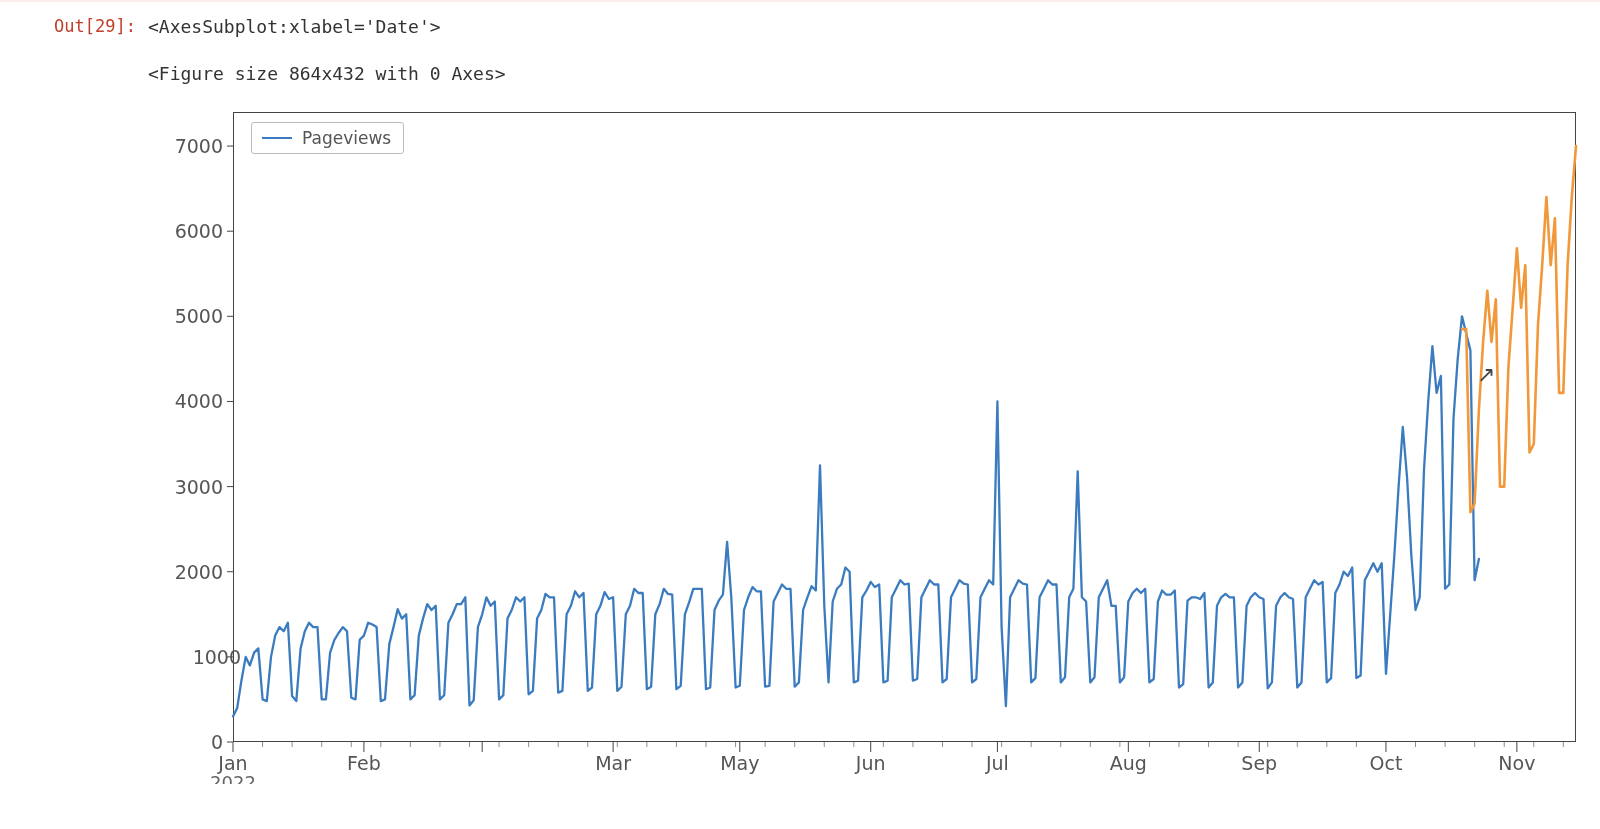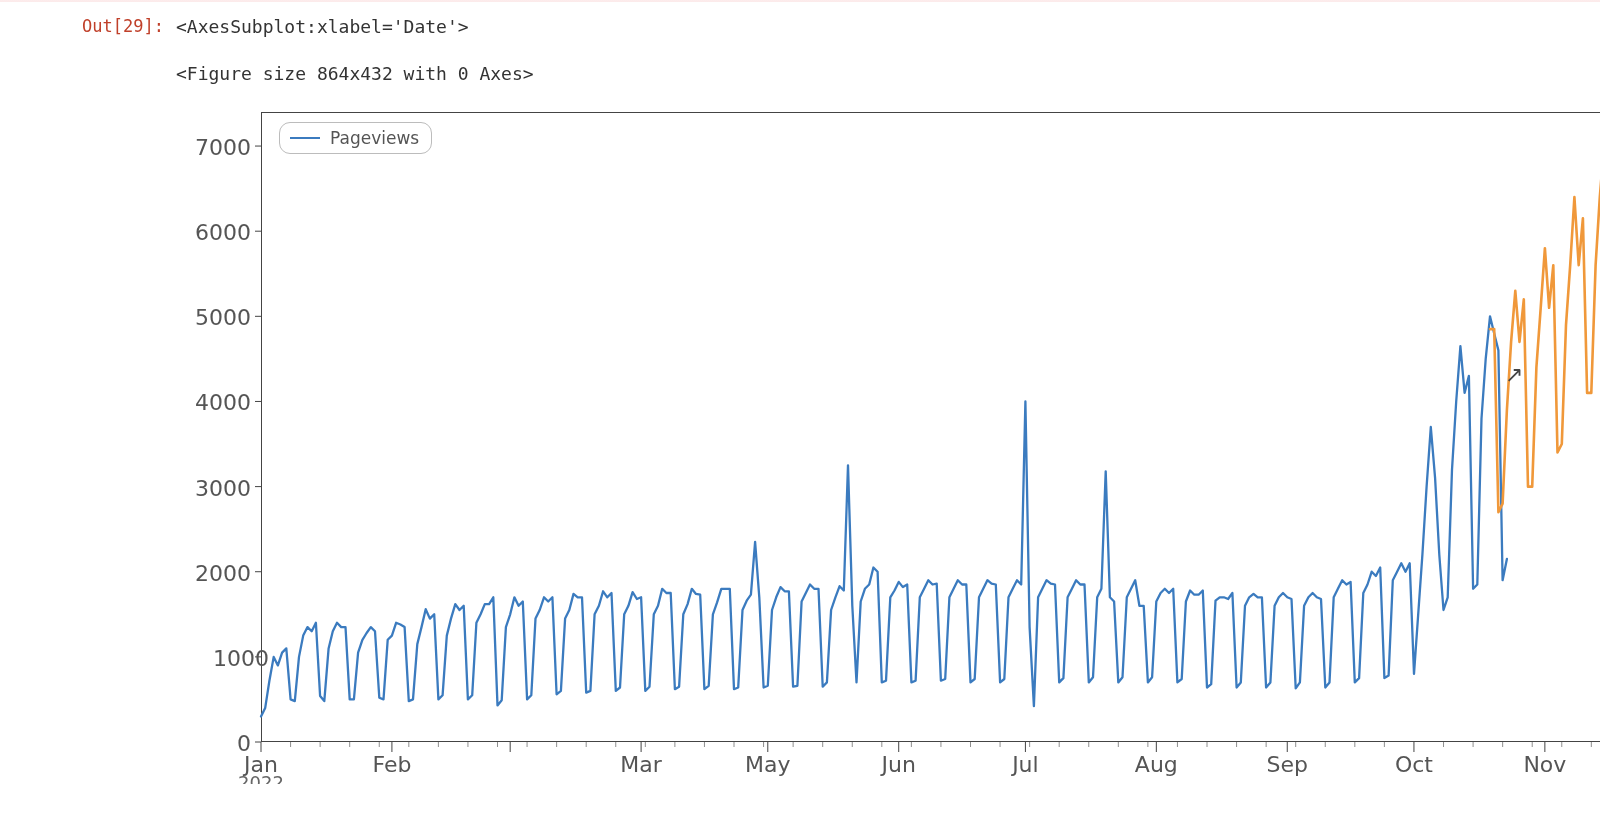--- a/index.html
+++ b/index.html
@@ -22,21 +22,20 @@
   }
   .out-prompt {
     width: 136px;
     flex: 0 0 136px;
     text-align: right;
     padding-right: 12px;
     font-family: "DejaVu Sans Mono", Menlo, Consolas, monospace;
     font-size: 17px;
     color: #c0402a;
     user-select: none;
-    margin-left: 28px;
   }
   .output-body {
     flex: 1;
   }
   .repr-line {
     font-family: "DejaVu Sans Mono", Menlo, Consolas, monospace;
     font-size: 18px;
     color: #333;
     margin: 0 0 10px 0;
   }
@@ -52,40 +51,40 @@
     height: 680px;
   }
   .axes-rect {
     position: absolute;
     border: 1.5px solid #444;
     background: #fff;
     box-sizing: border-box;
   }
   .ytick-label, .xtick-label {
     position: absolute;
-    font-size: 22px;
+    font-size: 19px;
     color: #555;
     font-family: "DejaVu Sans", Arial, sans-serif;
     white-space: nowrap;
   }
   .ytick-label { text-align: right; width: 60px; }
   .xtick-label { text-align: center; transform: translateX(-50%); }
   .xtick-sublabel {
     position: absolute;
     font-size: 18px;
     color: #666;
     font-family: "DejaVu Sans", Arial, sans-serif;
     transform: translateX(-50%);
   }
 
   .legend-box {
     position: absolute;
     border: 1px solid #bcbcbc;
     background: #ffffff;
-    border-radius: 11px;
+    border-radius: 3px;
     padding: 5px 12px 5px 10px;
     display: flex;
     align-items: center;
     gap: 10px;
     font-size: 17px;
     color: #555;
   }
   .legend-swatch {
     width: 30px;
     height: 2.5px;

